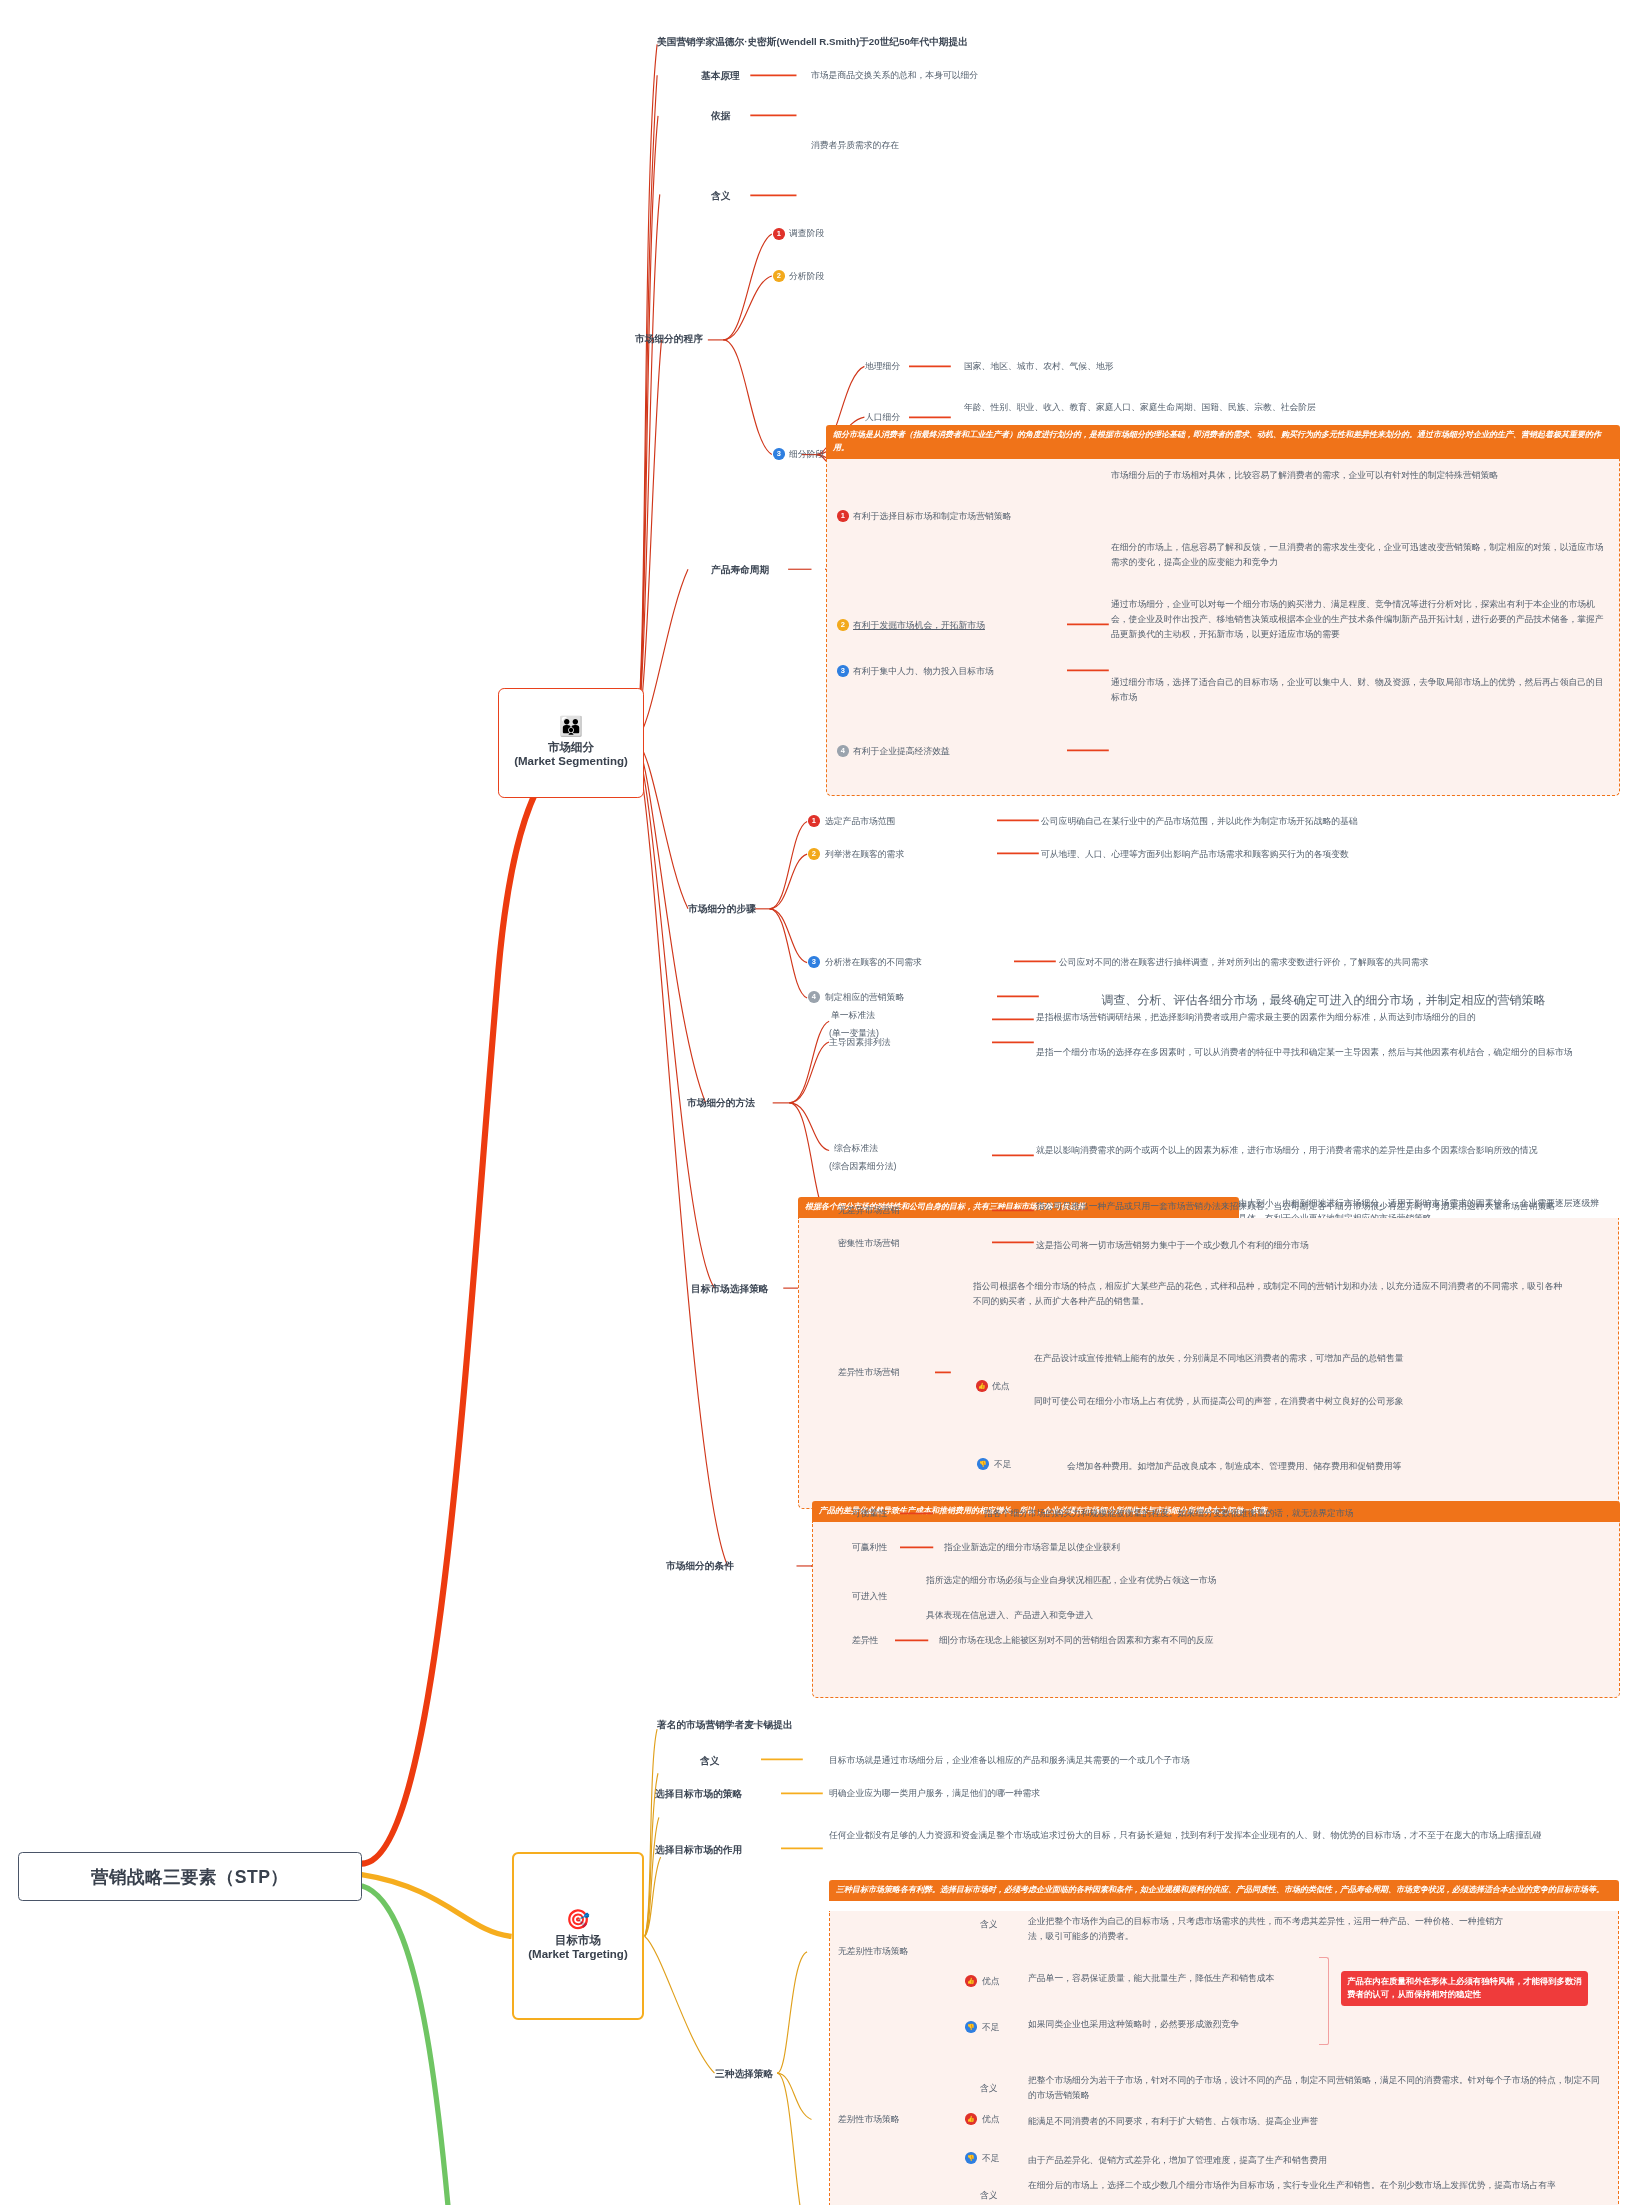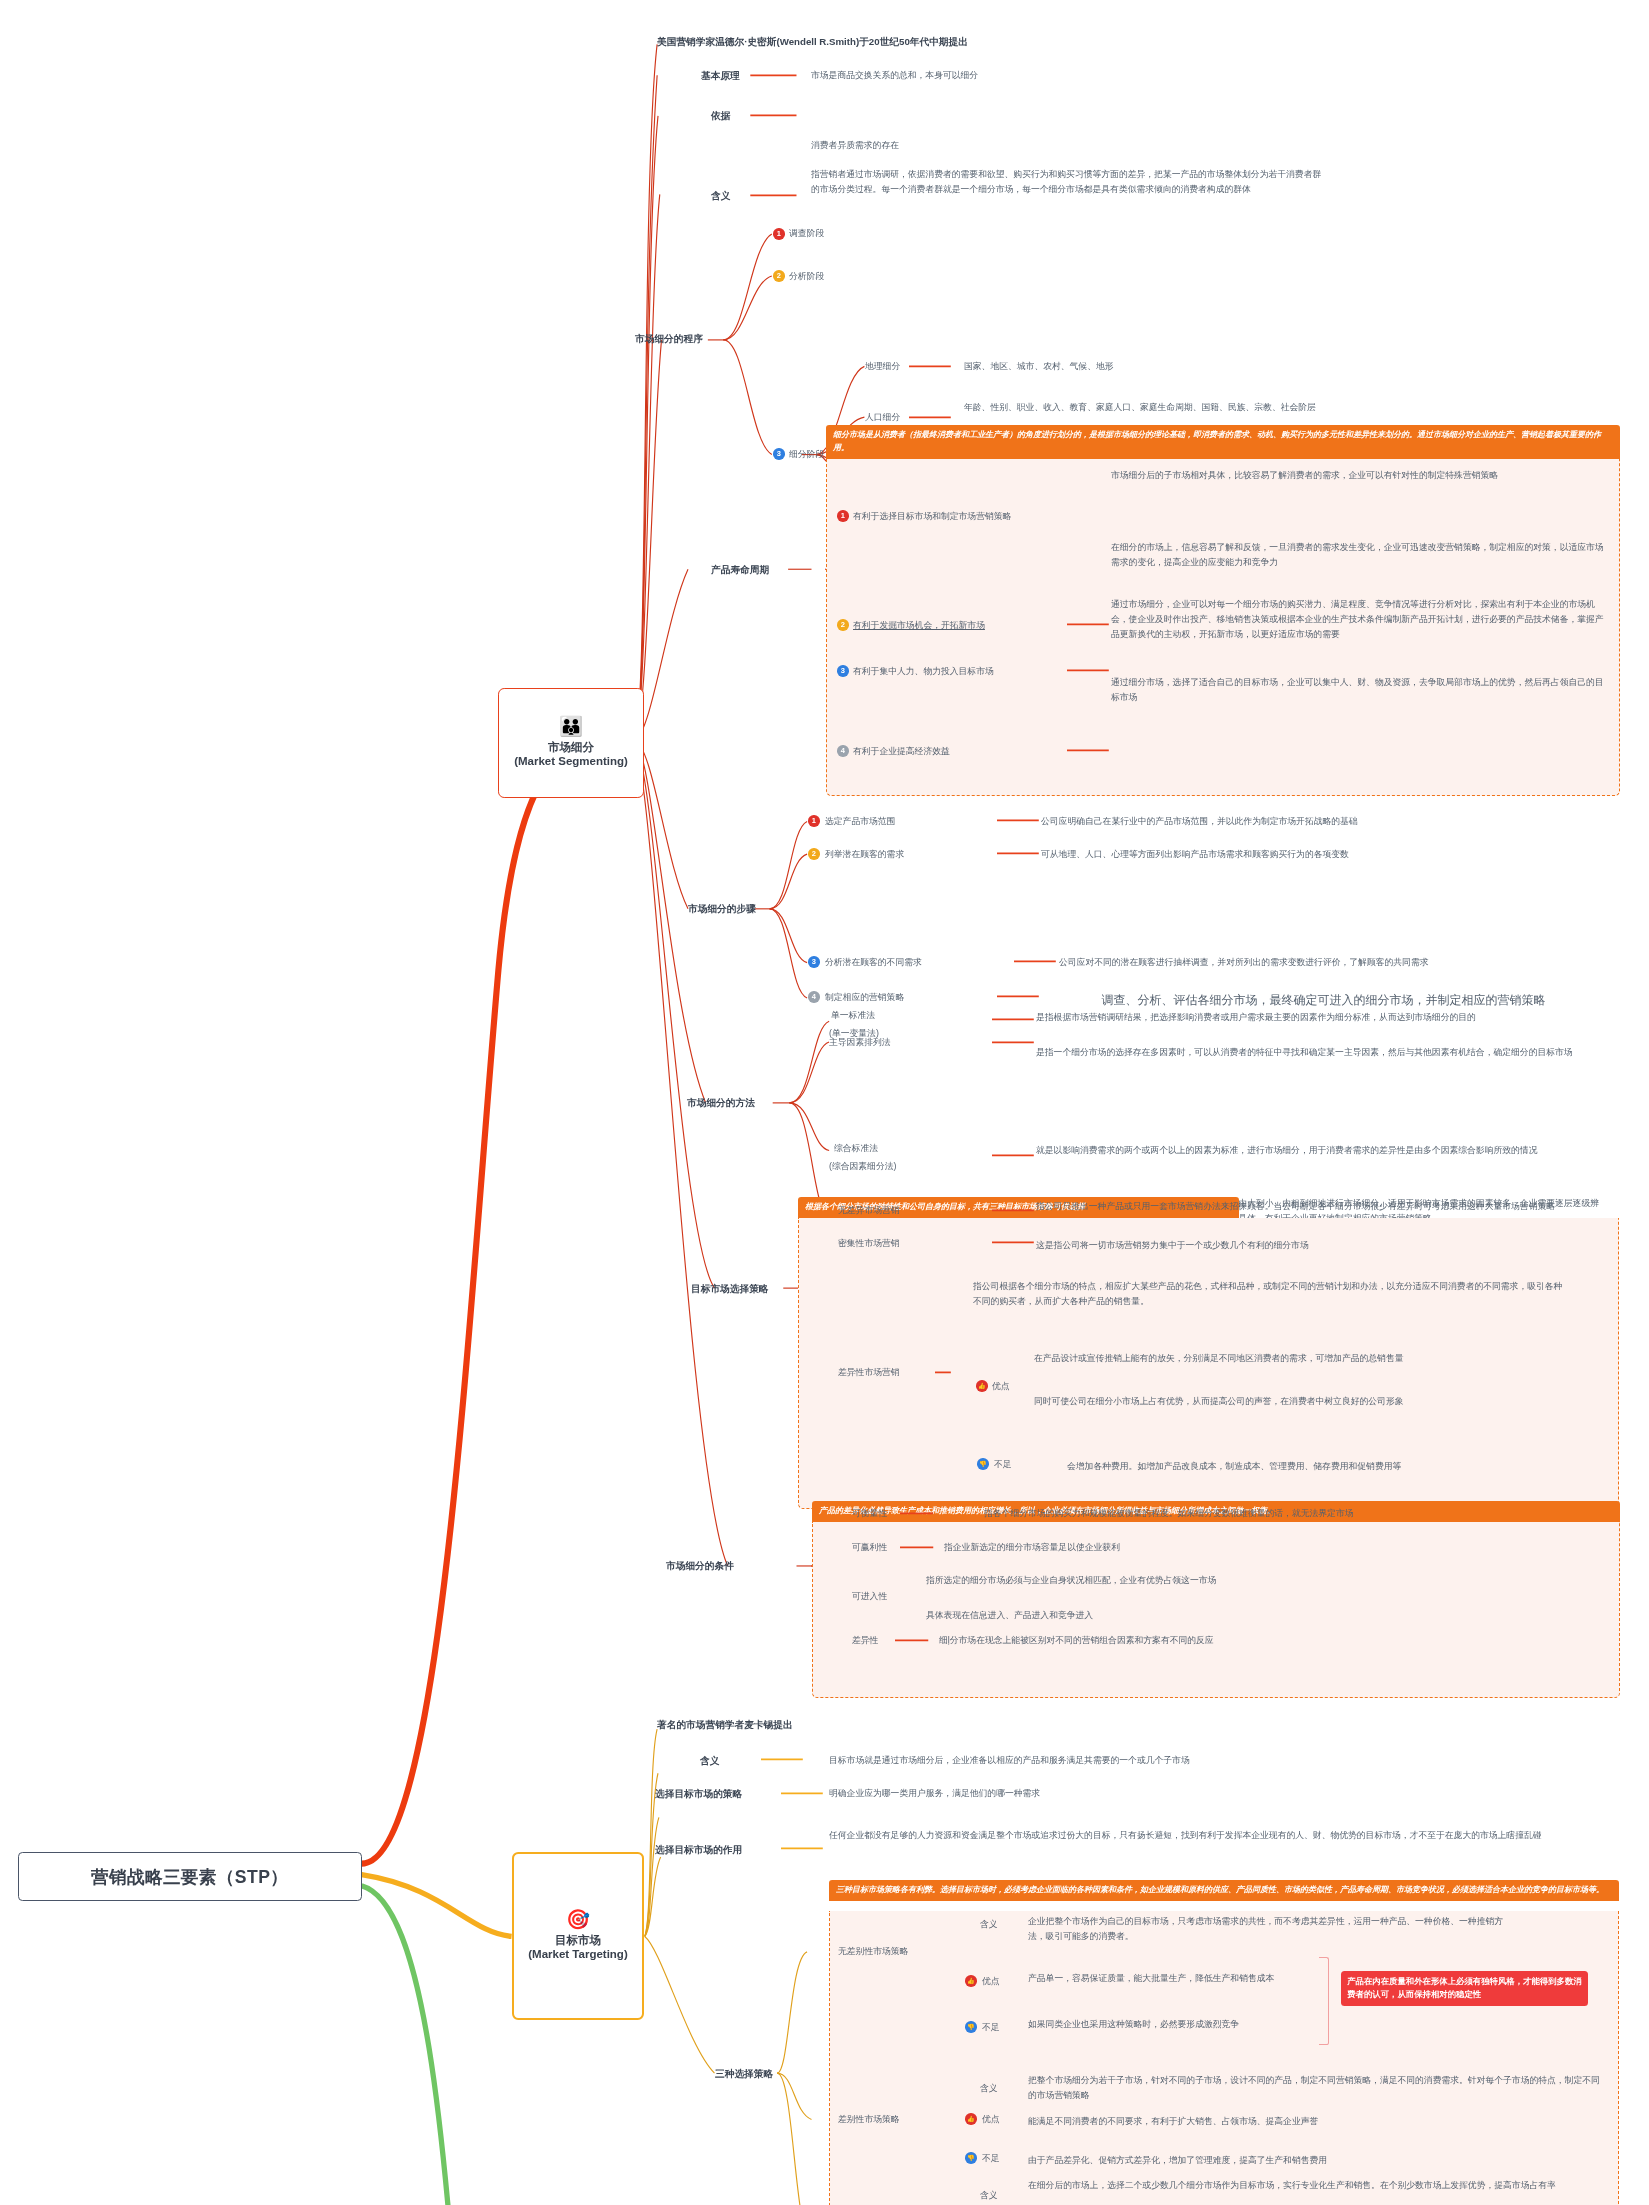--- a/index.html
+++ b/index.html
@@ -269,21 +269,20 @@
   <div class="nd lbl" style="left:711px; top:110px; font-size:9.7px;">依据</div>
   <svg class="nd" style="left:750px; top:111px;" width="49" height="8.8" viewBox="0 0 110 20">
       <line x1="0" y1="10" x2="105" y2="10" stroke="#e8411c" stroke-width="4"></line>
     </svg>
   <div class="nd txt" style="left:811px; top:110px; font-size:8.8px;margin-top:30px;">消费者异质需求的存在</div>
 
   <div class="nd lbl" style="left:711px; top:190px; font-size:9.7px;">含义</div>
   <svg class="nd" style="left:750px; top:191px;" width="49" height="8.8" viewBox="0 0 110 20">
       <line x1="0" y1="10" x2="105" y2="10" stroke="#e8411c" stroke-width="4"></line>
     </svg>
-  <div class="nd txt" style="left:811px; top:167px; width:512px; font-size:8.8px; line-height:1.65;">指营销者通过市场调研，依据消费者的需要和欲望、购买行为和购买习惯等方面的差异，把某一产品的市场整体划分为若干消费者群的市场分类过程。每一个消费者群就是一个细分市场，每一个细分市场都是具有类似需求倾向的消费者构成的群体</div>
 
   <div class="nd lbl" style="left:635px; top:333px; font-size:9.7px;">市场细分的程序</div>
   <div class="num n1" style="left:773px; top:228px;">1</div>
   <div class="nd txt" style="left:789px; top:228px; font-size:8.8px;">调查阶段</div>
   <div class="num n2" style="left:773px; top:270px;">2</div>
   <div class="nd txt" style="left:789px; top:271px; font-size:8.8px;">分析阶段</div>
   <div class="num n3" style="left:773px; top:448px;">3</div>
   <div class="nd txt" style="left:789px; top:449px; font-size:8.8px;">细分阶段</div>
 
   <div class="nd txt" style="left:865px; top:361px; font-size:8.8px;">地理细分</div>

